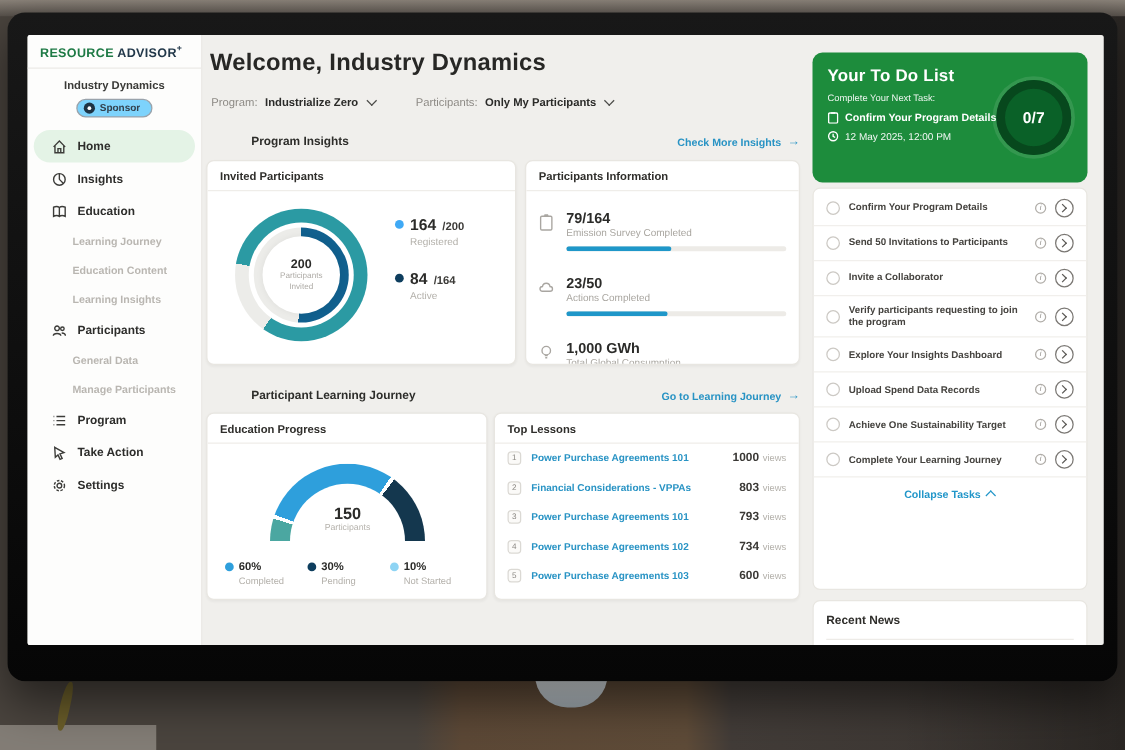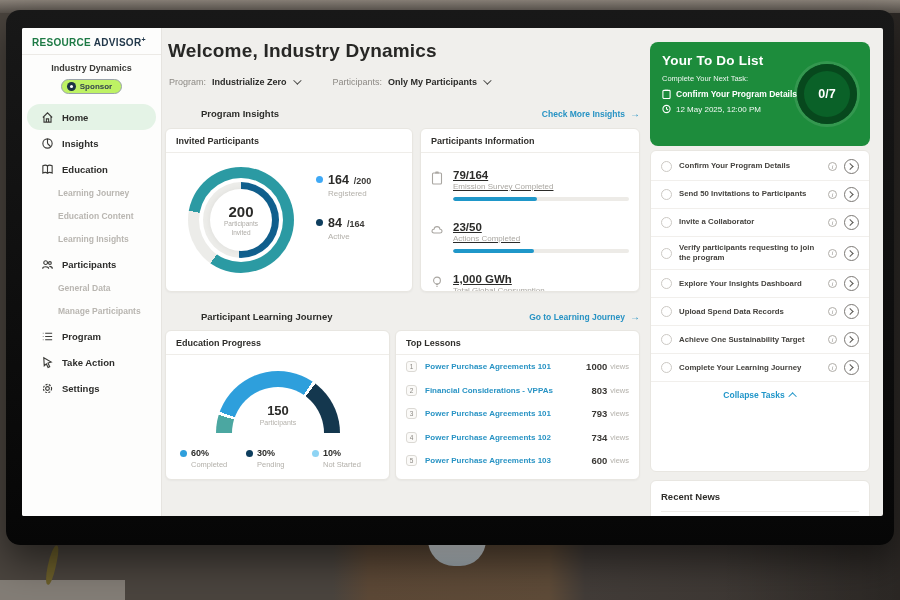--- a/index.html
+++ b/index.html
@@ -30,21 +30,21 @@
   
   .sidebar { position:absolute; left:0; top:0; width:140px; height:488px;
     background:#fdfdfc; border-right:1px solid #e6e4e0; }
   .logo { padding:8px 0 6px 10px; font-size:10px; font-weight:bold; letter-spacing:.3px;
     border-bottom:1px solid #eceae6; white-space:nowrap; }
   .logo .l1 { color:#1e7a45; }
   .logo .l2 { color:#22384a; }
   .logo sup { font-size:7px; color:#22384a; }
   .org { text-align:center; font-size:9px; font-weight:bold; color:#3a3a37; margin-top:8px; }
   .pill { width:fit-content; margin:6px auto 0; display:flex; align-items:center; gap:4px;
-    border:1px solid #9aa3ab; border-radius:10px; padding:2px 9px 2px 5px; background:#bef264; }
+    border:1px solid #9aa3ab; border-radius:10px; padding:2px 9px 2px 5px; background:#7dd3fc; }
   .pill .dot { width:9px; height:9px; border-radius:50%; background:#1d3344; position:relative; }
   .pill .dot::after { content:""; position:absolute; left:3px; top:3px; width:3px; height:3px;
     border-radius:50%; background:#fff; }
   .pill .ptxt { font-size:8px; font-weight:bold; color:#33414d; }
   .nav { margin-top:10px; }
   .nav-item { display:flex; align-items:center; gap:8px; height:26px; padding-left:14px;
     margin:0 5px; font-size:9.5px; font-weight:bold; color:#2d2d2b; cursor:pointer; }
   .nav-item.active { background:#e4f3e6; border-radius:14px; }
   .nav-ic { width:13px; height:13px; display:inline-flex; }
   .nav-ic svg { width:13px; height:13px; stroke:#3c3c39; fill:none; stroke-width:1.2; }
@@ -74,36 +74,36 @@
   
   .card-invited { left:143px; top:100px; width:248px; height:164px; }
   .donut { position:absolute; left:22px; top:38px; width:106px; height:106px; border-radius:50%;
     background:conic-gradient(from 280deg, var(--c1) 0 calc(var(--p1)*3.6deg), var(--track) 0); }
   .donut .hole1 { position:absolute; inset:11px; border-radius:50%; background:#fff; }
   .donut .ring2 { position:absolute; inset:4px; border-radius:50%;
     background:conic-gradient(from 0deg, var(--c2) 0 calc(var(--p2)*3.6deg), var(--track) 0); }
   .donut .hole2 { position:absolute; inset:7px; border-radius:50%; background:#fff;
     display:flex; flex-direction:column; align-items:center; justify-content:center;
     box-shadow:0 0 6px rgba(0,0,0,.06); }
-  .donut-num { font-size:15px; font-weight:bold; color:#2b2b29; }
+  .donut-num { font-size:10px; font-weight:bold; color:#2b2b29; }
   .donut-cap { font-size:6.5px; color:#aeaba6; text-align:center; width:48px; line-height:1.3; }
   .dlegend { position:absolute; left:150px; top:44px; }
   .dleg-item { margin-bottom:18px; }
   .dleg-top { display:flex; align-items:baseline; gap:5px; }
   .dleg-dot { width:7px; height:7px; border-radius:50%; display:inline-block; transform:translateY(-1px); }
   .dleg-val { font-size:12.5px; font-weight:bold; color:#2b2b29; }
   .dleg-den { font-size:9px; font-weight:bold; color:#3c3b38; }
   .dleg-lab { font-size:8px; color:#b3b0aa; margin:2px 0 0 12px; }
 
   
   .card-info { left:398px; top:100px; width:220px; height:164px; }
   .info-row { position:absolute; left:10px; width:198px; }
   .info-ic { position:absolute; left:0; top:2px; width:12px; height:14px; }
   .info-ic svg { width:12px; height:14px; stroke:#a9a6a1; fill:none; stroke-width:1.1; }
-  .info-body { margin-left:22px;text-decoration:underline; }
+  .info-body { margin-left:22px; }
   .info-val { font-size:11.5px; font-weight:bold; color:#2b2b29; }
   .info-lab { font-size:8px; color:#a9a6a0; margin-top:1px; }
   .bar { margin-top:6px; width:176px; height:4px; border-radius:2px; background:#edebe7; overflow:hidden; }
   .bar-fill { height:4px; border-radius:2px; background:var(--bc); width:calc(var(--p)*1%); }
 
   
   .card-edu { left:143px; top:302px; width:225px; height:150px; }
   .gauge-wrap { position:absolute; left:50px; top:40px; width:124px; height:63px; overflow:hidden; }
   .gauge { width:124px; height:124px; border-radius:50%;
     background:conic-gradient(from 270deg,

